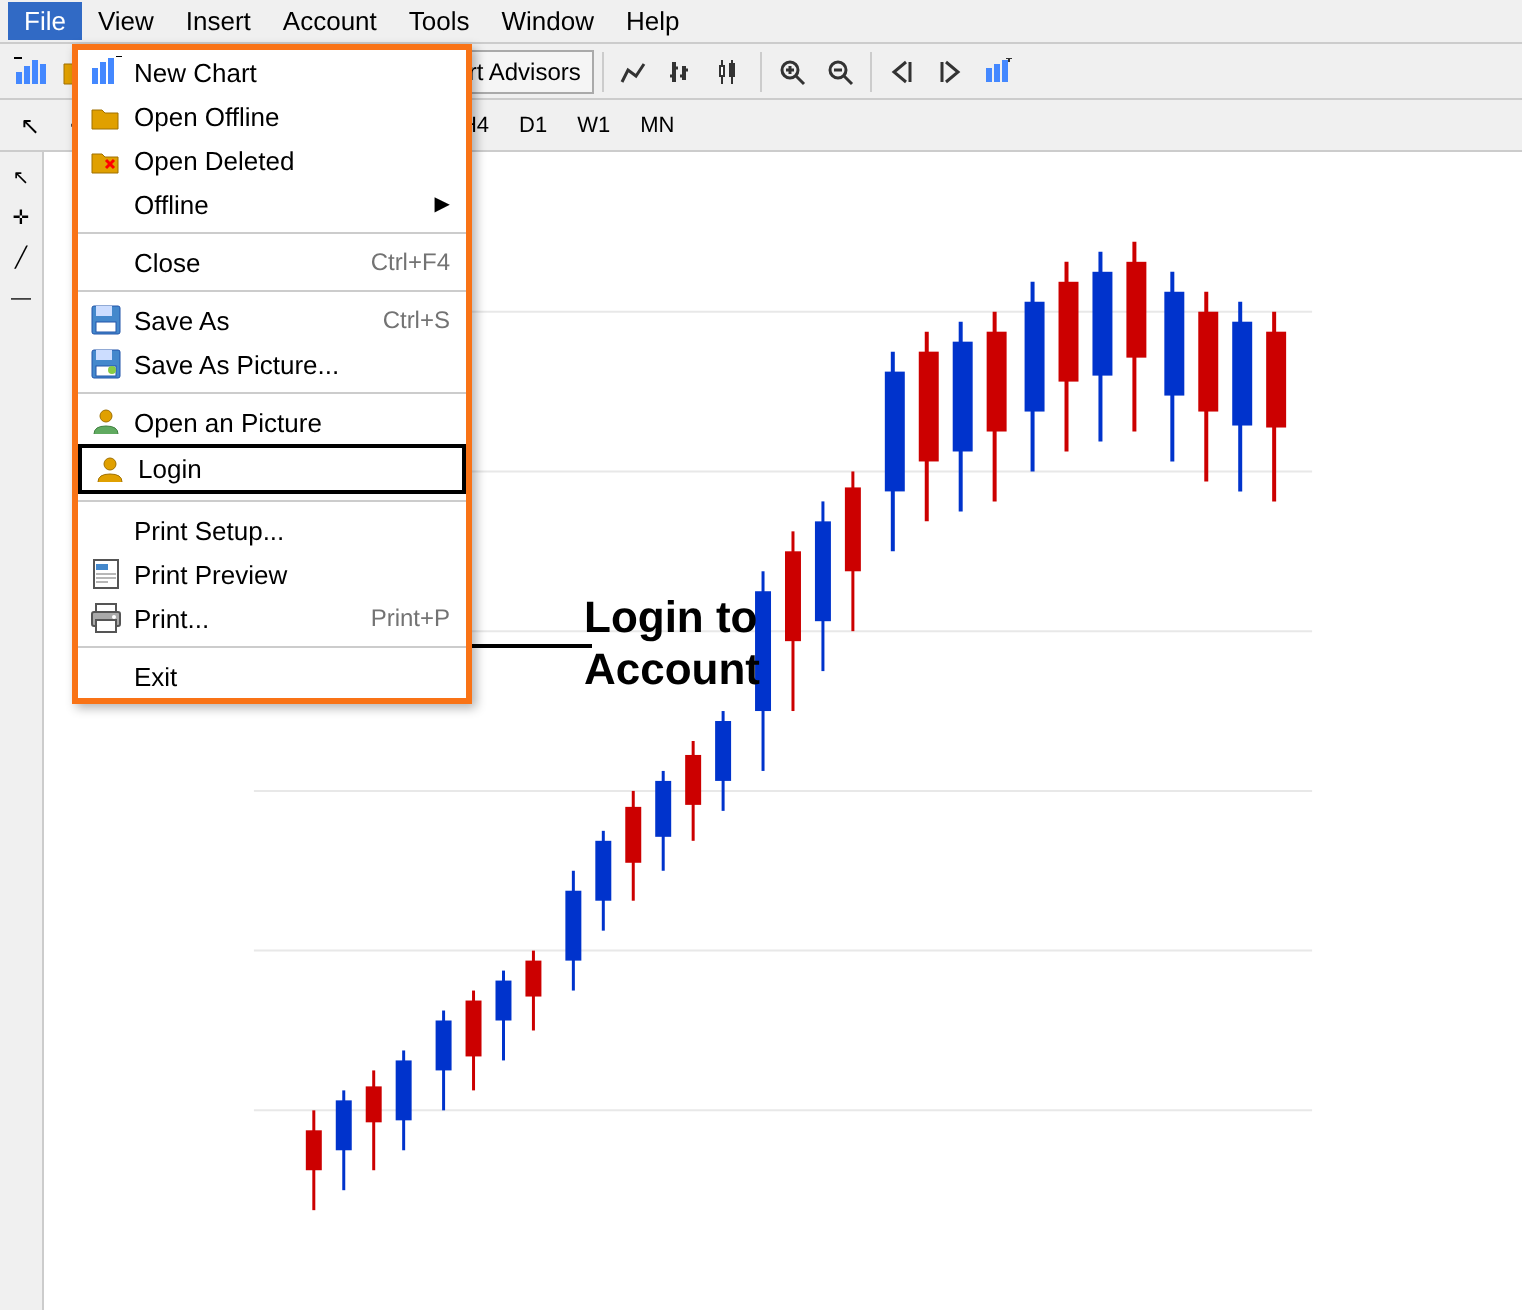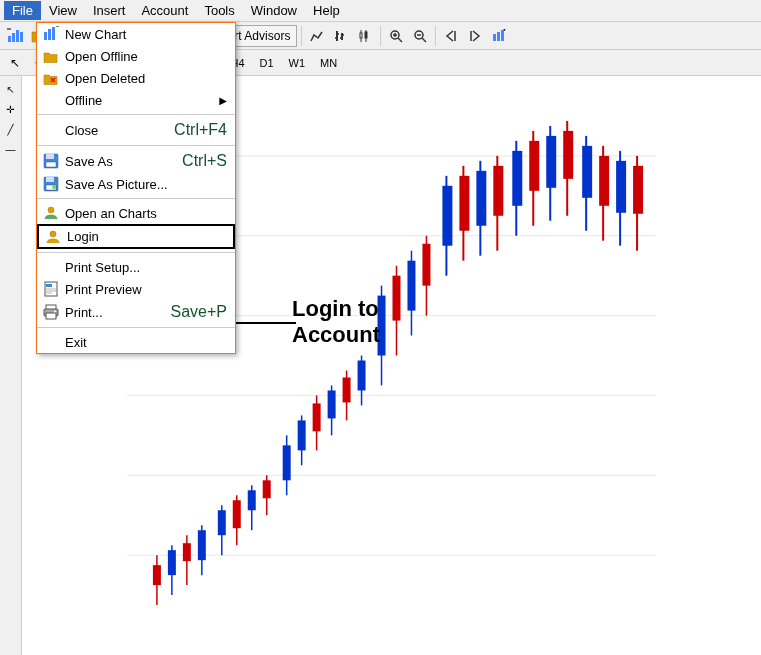--- a/index.html
+++ b/index.html
@@ -27,25 +27,25 @@
     .left-sidebar { width: 22px; background: #f0f0f0; border-right: 1px solid #ccc; display: flex; flex-direction: column; align-items: center; padding-top: 4px; gap: 2px; }
     .sidebar-tool { width: 18px; height: 18px; border: 1px solid transparent; cursor: pointer; display: flex; align-items: center; justify-content: center; font-size: 10px; }
 
     
     .chart-area { flex: 1; background: white; position: relative; overflow: hidden; }
 
     
     .chart-svg { width: 100%; height: 100%; }
 
     
-    .dropdown-menu { position: absolute; top: 22px; left: 36px; width: 200px; background: white; border: 1px solid #f97316; box-shadow: 2px 2px 5px rgba(0,0,0,0.3); z-index: 100; }
+    .dropdown-menu { position: absolute; top: 22px; left: 36px; width: 200px; background: white; border: 3px solid #f97316; box-shadow: 2px 2px 5px rgba(0,0,0,0.3); z-index: 100; }
     .menu-item { display: flex; align-items: center; padding: 3px 8px 3px 28px; cursor: pointer; position: relative; min-height: 22px; white-space: nowrap; }
     .menu-item.separator { padding: 0; margin: 3px 0; border-top: 1px solid #ccc; min-height: 0; cursor: default; }
     .menu-item-icon { position: absolute; left: 4px; width: 20px; height: 20px; display: flex; align-items: center; justify-content: center; }
-    .menu-item-shortcut { margin-left: auto; color: #14532d; font-size: 16px; }
+    .menu-item-shortcut { margin-left: auto; color: #737373; font-size: 12px; }
     .menu-item-arrow { margin-left: auto; font-size: 10px; }
     .menu-item-label { font-size: 13px; }
 
     
     .login-box { border: 2px solid black; text-align: center; }
   </style>
 </head>
 <body>
 
 <div class="menubar">
@@ -377,21 +377,21 @@
 
   <div class="menu-item separator"></div>
 
   <div class="menu-item">
     <span class="menu-item-icon">
       <svg width="16" height="16" viewBox="0 0 16 16">
         <circle cx="8" cy="5" r="3" fill="#e0a000" stroke="#a07000" stroke-width="0.5"></circle>
         <path d="M2 14 Q2 10 8 10 Q14 10 14 14" fill="#60aa60" stroke="#408040" stroke-width="0.5"></path>
       </svg>
     </span>
-    <span class="menu-item-label">Open an Charts</span>
+    <span class="menu-item-label">Open an Picture</span>
   </div>
 
   <div class="menu-item login-box">
     <span class="menu-item-icon">
       <svg width="16" height="16" viewBox="0 0 16 16">
         <circle cx="8" cy="5" r="3" fill="#e0a000" stroke="#a07000" stroke-width="0.5"></circle>
         <path d="M2 14 Q2 10 8 10 Q14 10 14 14" fill="#e0a000" stroke="#a07000" stroke-width="0.5"></path>
       </svg>
     </span>
     <span class="menu-item-label">Login</span>
@@ -419,21 +419,21 @@
   <div class="menu-item">
     <span class="menu-item-icon">
       <svg width="16" height="16" viewBox="0 0 16 16">
         <rect x="3" y="1" width="10" height="6" fill="white" stroke="#555" stroke-width="1"></rect>
         <rect x="1" y="5" width="14" height="7" fill="#aaa" stroke="#555" stroke-width="1" rx="1"></rect>
         <rect x="3" y="9" width="10" height="6" fill="white" stroke="#555" stroke-width="1"></rect>
         <circle cx="12" cy="7.5" r="1" fill="white"></circle>
       </svg>
     </span>
     <span class="menu-item-label">Print...</span>
-    <span class="menu-item-shortcut">Save+P</span>
+    <span class="menu-item-shortcut">Print+P</span>
   </div>
 
   <div class="menu-item separator"></div>
 
   <div class="menu-item">
     <span class="menu-item-label">Exit</span>
   </div>
 </div>
 
 </body></html>

